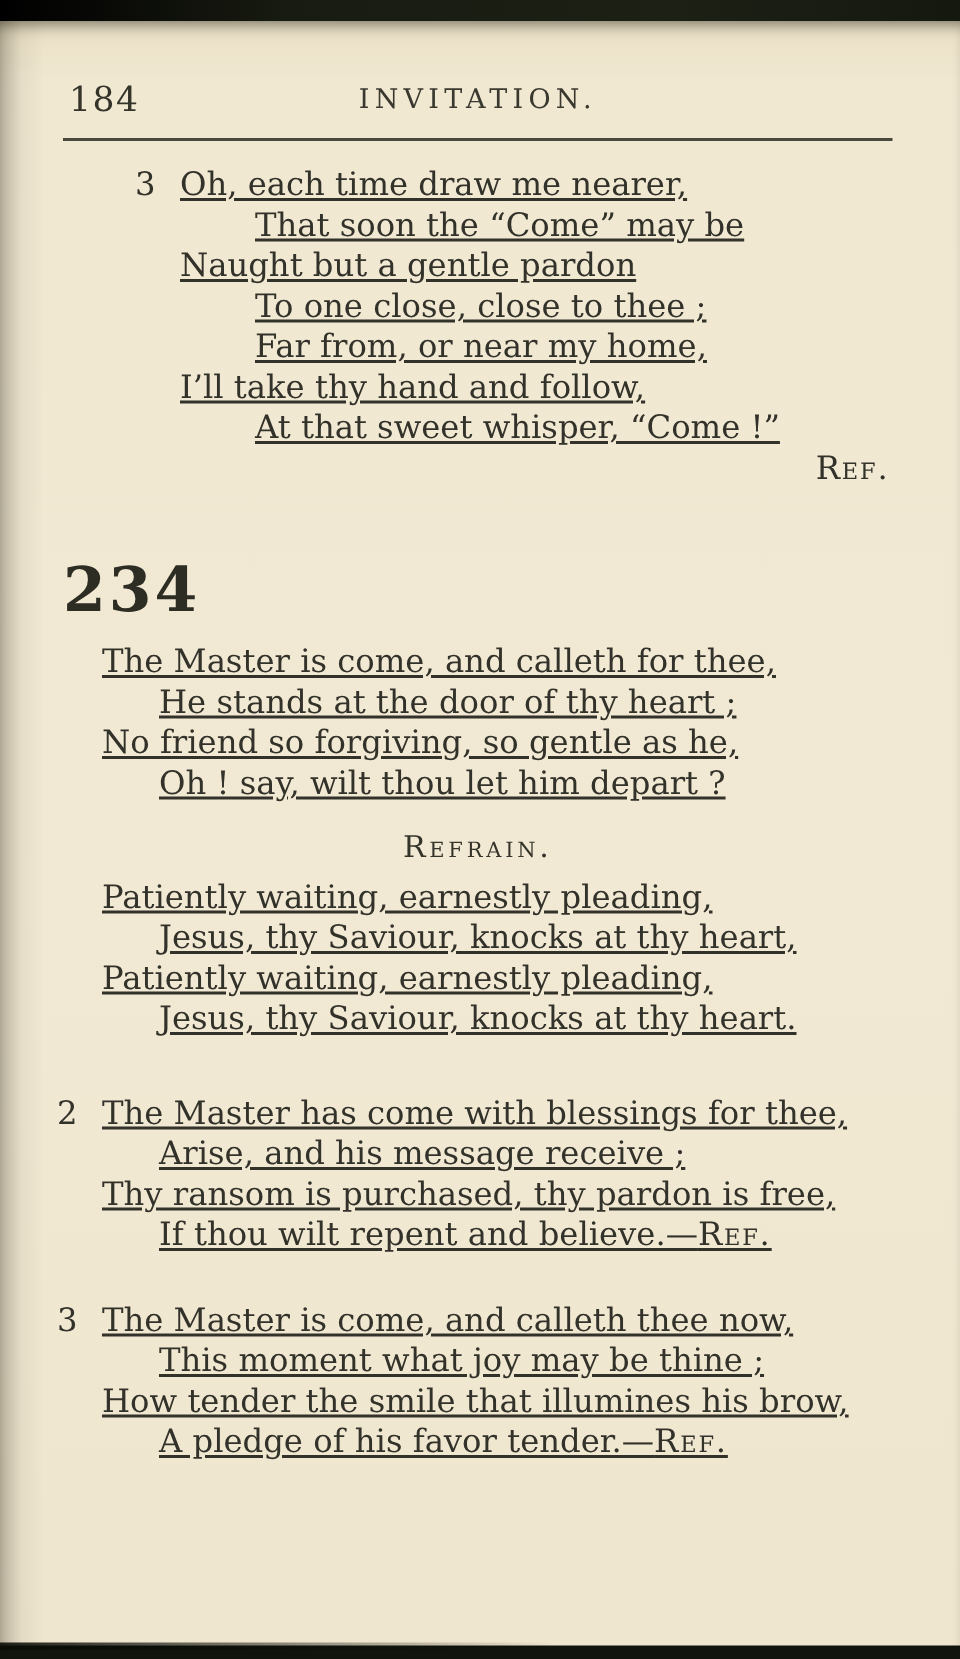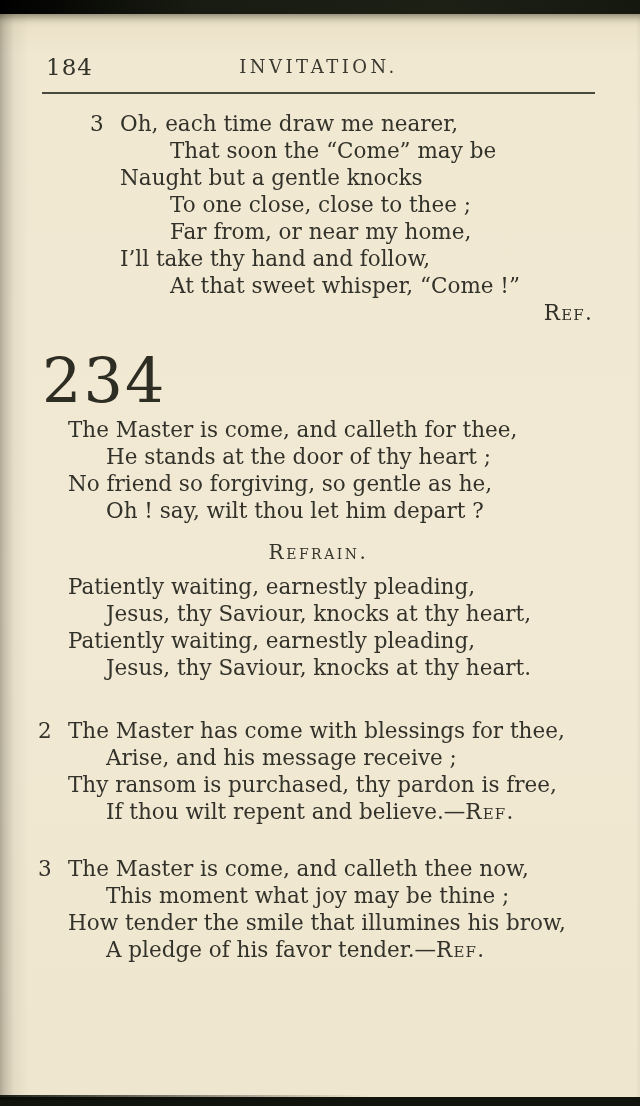--- a/index.html
+++ b/index.html
@@ -45,35 +45,35 @@
     color: #3a392f;
   }
   .rule {
     margin-top: 10px;
     border: 0;
     border-top: 2px solid #4a493d;
     height: 0;
   }
 
   .stanza { font-size: 21.5px; line-height: 27px; color: #32322a; }
-  .line { white-space: nowrap; }
+  .line { white-space: nowrap; text-decoration: underline; }
   .num { display: inline-block; width: 30px; margin-left: -30px; }
 
   
   .s1 { margin-top: 16px; }
   .s1 .i0 { margin-left: 78px; }
   .s1 .i1 { margin-left: 128px; }
   .refline { text-align: right; padding-right: 2px; }
 
   .sc { font-variant: small-caps; letter-spacing: 1.2px; }
 
   .hymn-number {
-    margin-top: 26px;
-    font-size: 62px; line-height: 58px;
-    font-weight: normal;
+    margin-top: 38px;
+    font-size: 41px; line-height: 58px;
+    font-weight: bold;
     letter-spacing: 2px;
     color: #2d2d24;
   }
 
   .main { }
   .main .i0 { margin-left: 26px; }
   .main .i1 { margin-left: 64px; }
   .v1 { margin-top: 6px; }
 
   .refrain-heading {
@@ -99,21 +99,21 @@
 
     <div class="header-row">
       <span class="pagenum">184</span>
       <span class="running-title">INVITATION.</span>
     </div>
     <div class="rule"></div>
 
     <div class="stanza s1">
       <div class="line i0"><span class="num">3</span><span>Oh, each time draw me nearer,</span></div>
       <div class="line i1">That soon the “Come” may be</div>
-      <div class="line i0">Naught but a gentle knocks</div>
+      <div class="line i0">Naught but a gentle pardon</div>
       <div class="line i1">To one close, close to thee ;</div>
       <div class="line i1">Far from, or near my home,</div>
       <div class="line i0">I’ll take thy hand and follow,</div>
       <div class="line i1">At that sweet whisper, “Come !”</div>
       <div class="refline"><span class="sc">Ref.</span></div>
     </div>
 
     <div class="hymn-number">234</div>
 
     <div class="stanza main v1">

